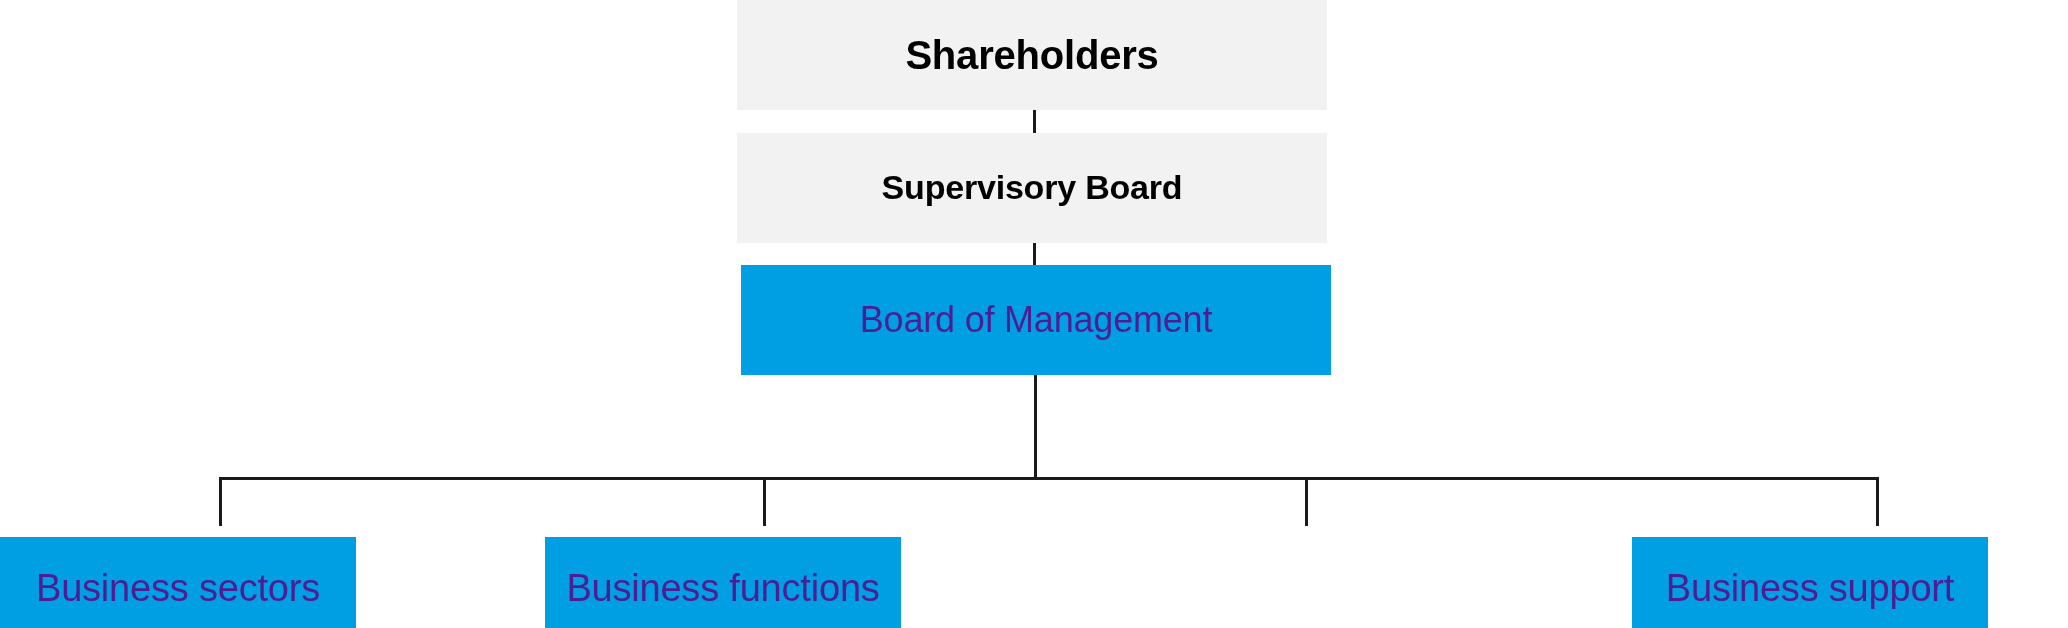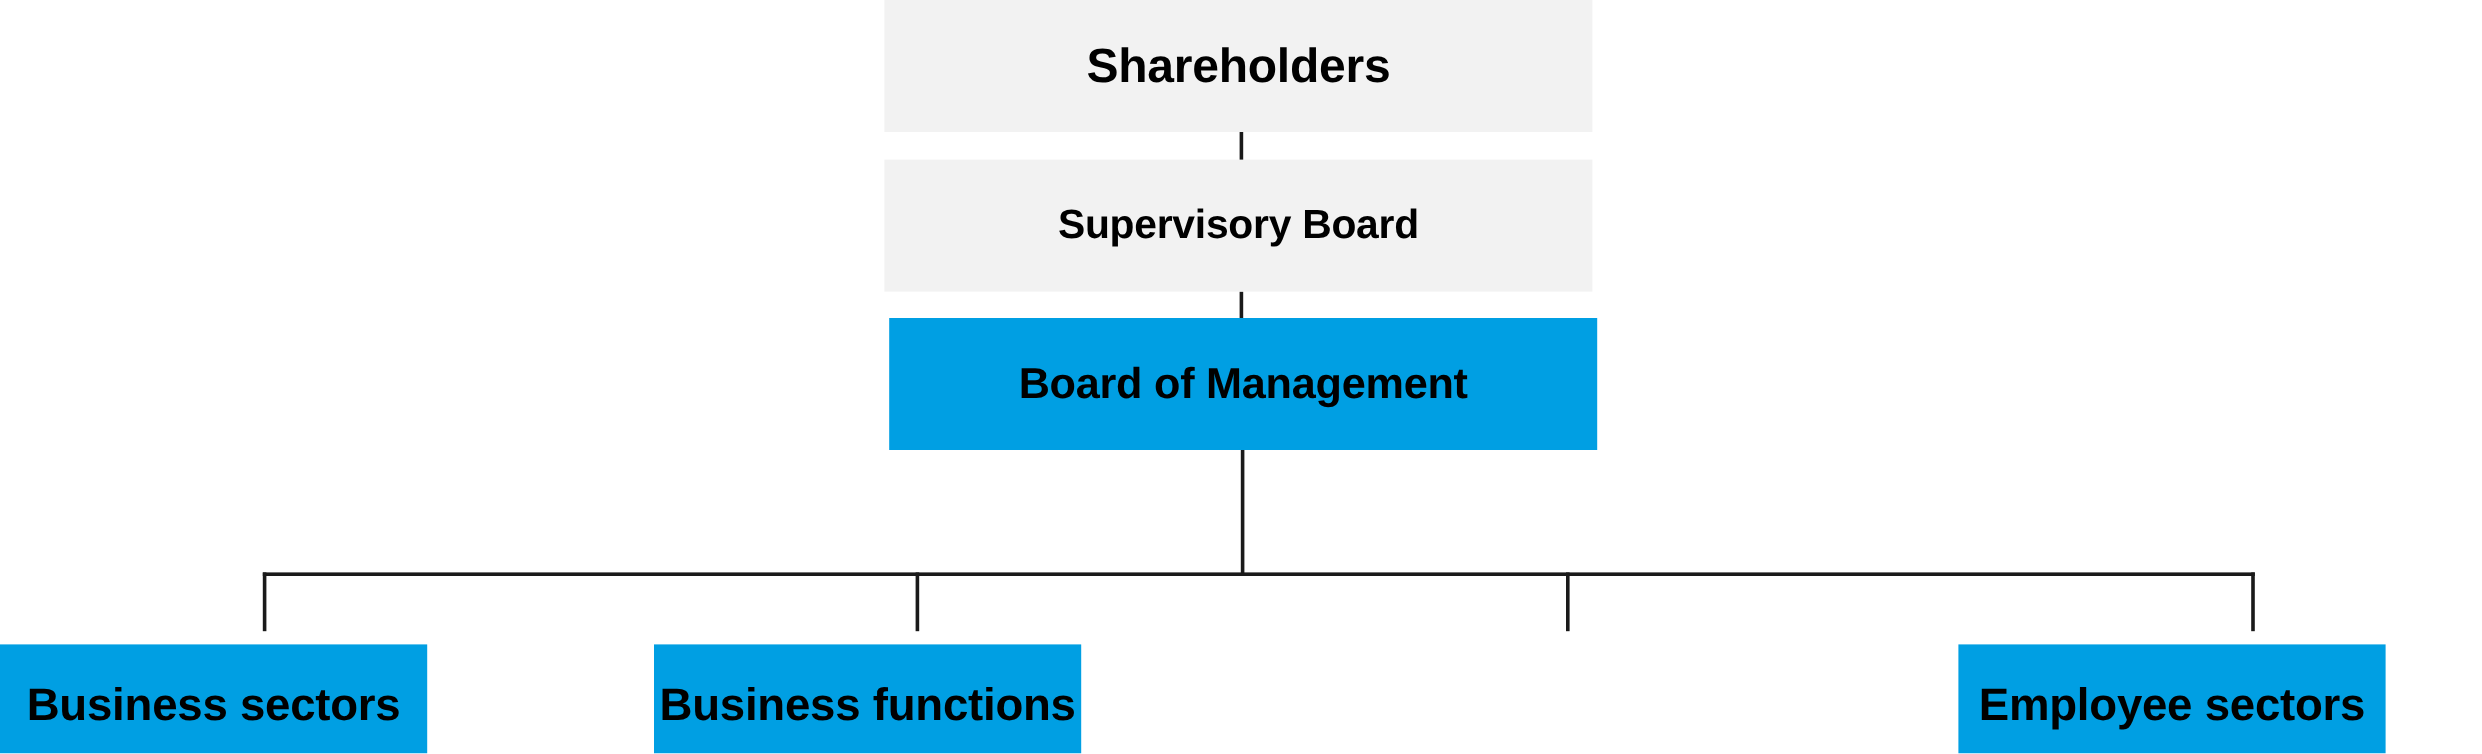--- a/index.html
+++ b/index.html
@@ -42,22 +42,22 @@
   .node.grey .node-label {
     color: #000000;
     font-weight: bold;
   }
 
   
   .node.blue {
     background: #009fe3;
   }
   .node.blue .node-label {
-    color: #000000;
-    font-weight: bold;
+    color: #4c1d95;
+    font-weight: normal;
   }
 
   
   #node-shareholders {
     left: 737px;
     top: 0px;
     width: 590px;
     height: 110px;
   }
   #node-shareholders .node-label { font-size: 40px; }
@@ -169,16 +169,16 @@
   <div class="node blue leaf" id="node-business-sectors">
     <span class="node-label">Business sectors</span>
   </div>
 
   <div class="node blue leaf" id="node-business-functions">
     <span class="node-label">Business functions</span>
   </div>
 
 
   <div class="node blue leaf" id="node-employee-support">
-    <span class="node-label">Employee sectors</span>
+    <span class="node-label">Business support</span>
   </div>
 
 </div>
 
 </body></html>

